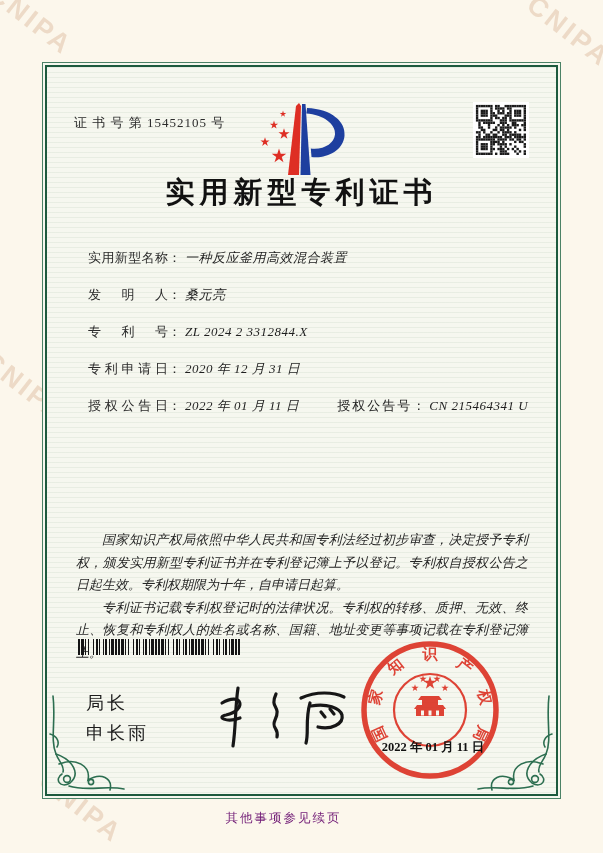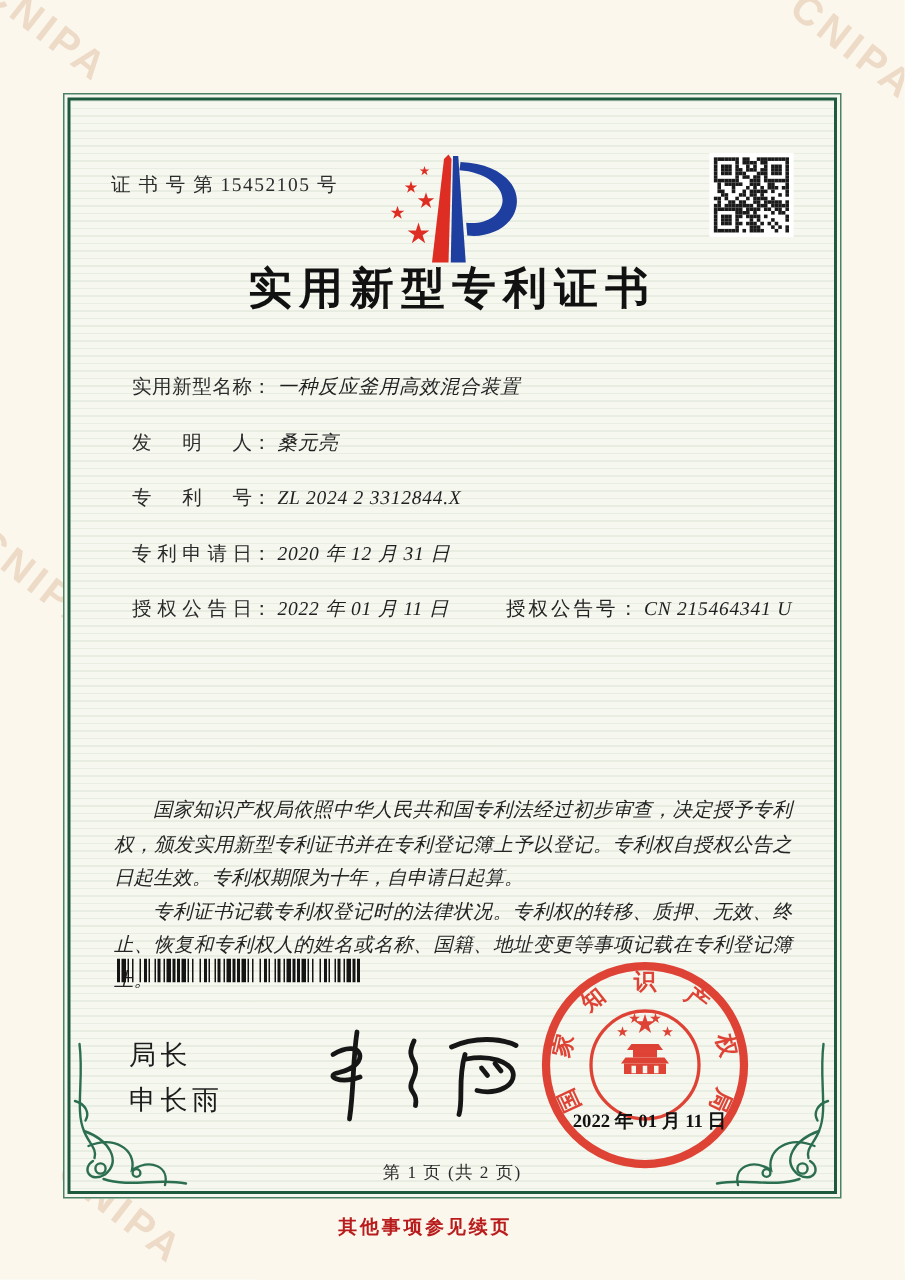--- a/index.html
+++ b/index.html
@@ -72,21 +72,21 @@
   .seal-date{
     position:absolute;left:360px;top:739px;width:146px;
     text-align:center;font-size:12.5px;color:#111;font-weight:bold;white-space:nowrap;
   }
   .page-footer{
     position:absolute;left:0;top:774px;width:603px;
     text-align:center;font-size:11.5px;color:#2a2a2a;letter-spacing:1px;
   }
   .cont-note{
     position:absolute;left:0;top:810px;width:567px;
-    text-align:center;font-size:12.5px;color:#b91c1c;letter-spacing:2px;font-weight:bold;
+    text-align:center;font-size:12.5px;color:#701a75;letter-spacing:2px;
   }
 </style>
 </head>
 <body>
 
 <div class="page">
 
   <span class="wm" style="left:-18px;top:4px;">CNIPA</span>
   <span class="wm" style="left:520px;top:16px;">CNIPA</span>
   <span class="wm" style="left:196px;top:120px;font-size:32px;color:rgba(203,152,112,0.22);">CNIPA</span>
@@ -517,16 +517,15 @@
       <rect x="67" y="65" width="16" height="5" fill="#dc3426"></rect>
       <path d="M59,74 L91,74 L88,70 L62,70 Z" fill="#dc3426"></path>
       <rect x="61" y="74" width="28" height="7" fill="#dc3426"></rect>
       <rect x="66" y="75.5" width="3" height="5" fill="#f6f7ef"></rect>
       <rect x="73.5" y="75.5" width="3" height="5" fill="#f6f7ef"></rect>
       <rect x="81" y="75.5" width="3" height="5" fill="#f6f7ef"></rect>
     </g>
   </svg>
   <div class="seal-date">2022 年 01 月 11 日</div>
 
-  <div class="page-footer">第 1 页 (共 2 页)</div>
   <div class="cont-note">其他事项参见续页</div>
 
 </div>
 
 </body></html>

